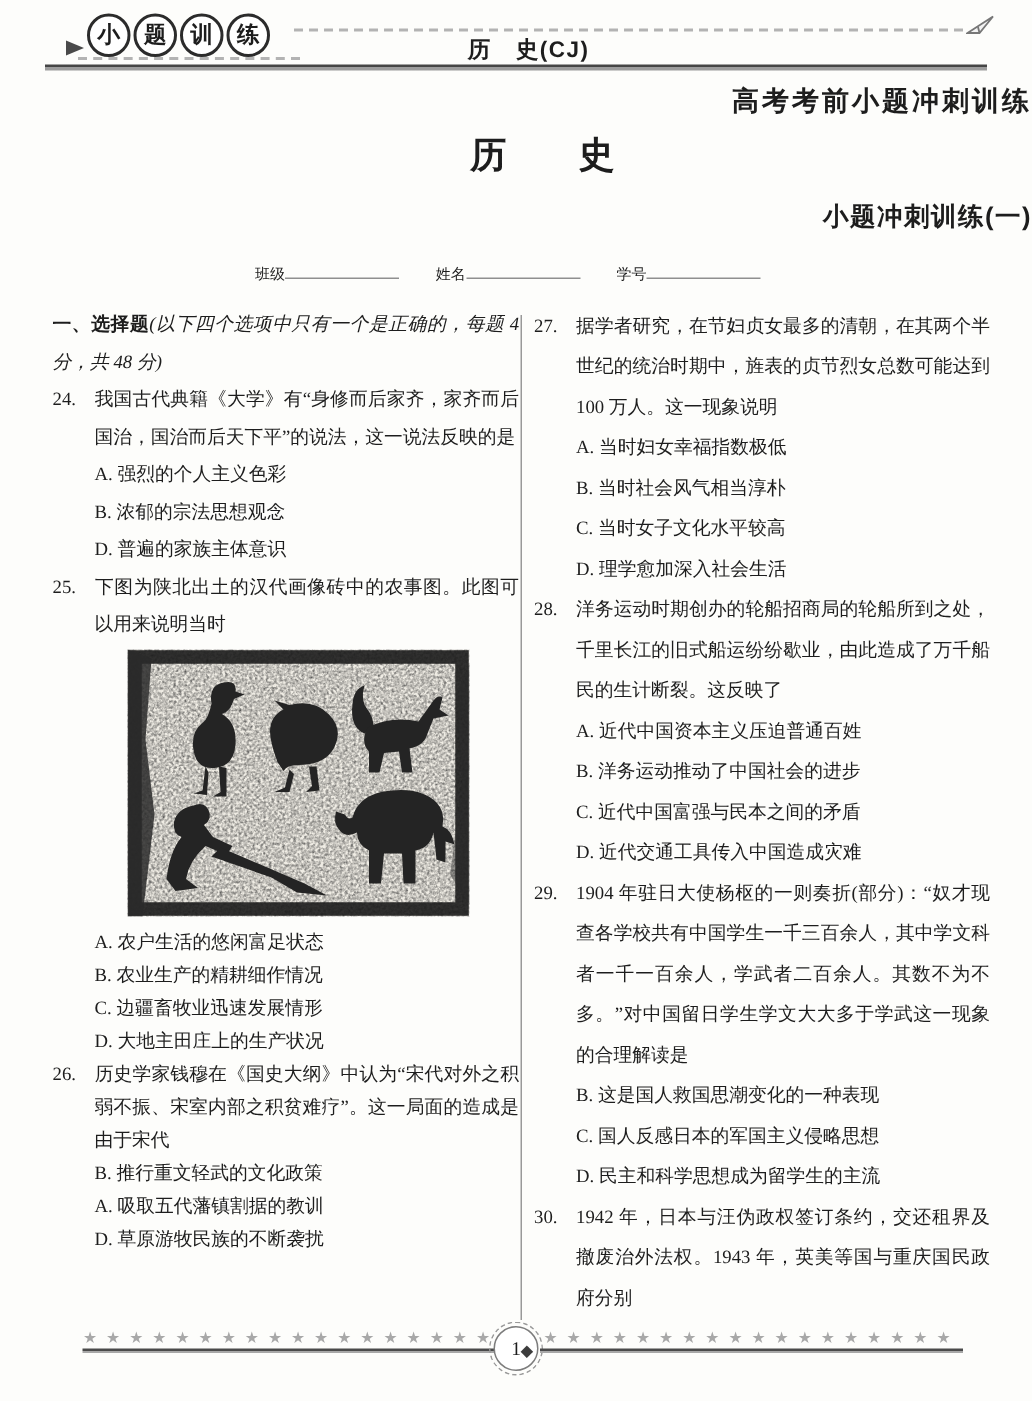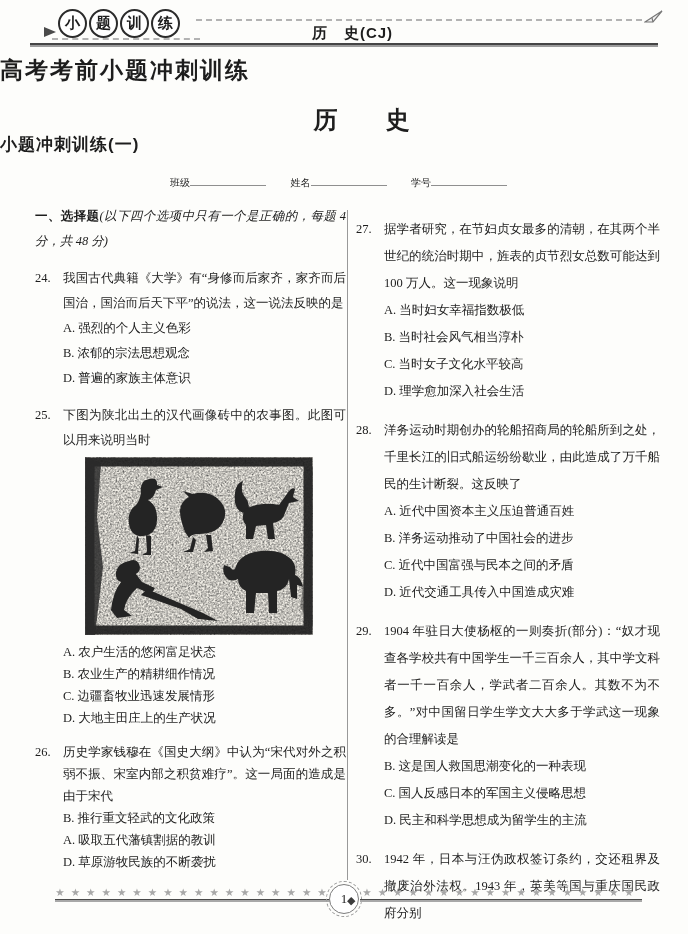--- a/index.html
+++ b/index.html
@@ -15,42 +15,42 @@
         border-left:12px solid #4a4a4a;border-top:5px solid transparent;border-bottom:5px solid transparent;}
   .dash-logo{position:absolute;left:52px;top:38px;width:148px;border-top:2px dashed #b3b3b3;}
   .dash-main{position:absolute;left:196px;top:19px;width:446px;border-top:2px dashed #b3b3b3;}
   .plane{position:absolute;left:644px;top:9px;}
   .subject{position:absolute;left:17px;right:0;top:24px;text-align:center;font-size:15px;font-weight:bold;
         font-family:"Liberation Sans","DejaVu Sans",sans-serif;letter-spacing:1px;}
   .hrule{position:absolute;left:30px;top:43px;width:628px;height:4px;
         background:linear-gradient(to bottom,#454545 45%,#9c9c9c 45%);}
 
   
-  .t1{position:absolute;left:0;right:0;top:55px;text-align:left;font-size:23px;font-weight:bold;
+  .t1{position:absolute;left:0;right:0;top:55px;text-align:right;font-size:18px;font-weight:bold;
         font-family:Liberation Sans, sans-serif;letter-spacing:2px;}
-  .t2{position:absolute;left:0;right:0;top:104px;text-align:center;font-size:24px;font-weight:bold;
+  .t2{position:absolute;left:0;right:0;top:87px;text-align:center;font-size:24px;font-weight:bold;
         font-family:Liberation Mono, monospace;margin-left:35px;}
-  .t3{position:absolute;left:0;right:0;top:133px;text-align:left;font-size:17px;font-weight:bold;
+  .t3{position:absolute;left:0;right:0;top:133px;text-align:right;font-size:17px;font-weight:bold;
         font-family:"Liberation Sans","DejaVu Sans",sans-serif;letter-spacing:1px;}
   .fields{position:absolute;left:170px;top:172px;font-size:10px;}
   .field{display:inline-block;margin-right:22px;}
   .field .fline{display:inline-block;width:76px;height:13px;border-bottom:1px solid #8f8f8f;}
 
   
   .col{position:absolute;top:204px;font-size:12.5px;text-align:justify;}
   .col-left{left:35px;width:311px;line-height:25px;}
   .col-left .post-img{line-height:22px;}
   .col-right{left:356px;width:304px;line-height:27px;}
   .divider{position:absolute;left:347px;top:210px;height:670px;width:1px;background:#999;}
 
   p{margin:0;}
   .sec .sec-bold{font-family:"Liberation Sans","DejaVu Sans",sans-serif;font-weight:bold;}
   .sec .sec-note{font-style:italic;}
   .qp{padding-left:28px;}
-  .qnum{display:inline-block;width:28px;margin-left:-28px;margin-top:12px;}
+  .qnum{display:inline-block;width:28px;margin-left:-28px;}
   .opt{padding-left:28px;text-align:left;}
 
   .relief{margin:4px 0 6px 50px;padding:0;width:228px;height:178px;}
 
   
   .fstars{position:absolute;top:886px;}
   .fstars .stars{display:block;text-align:center;font-size:10.5px;letter-spacing:6px;color:#a8a8a8;
         font-family:"DejaVu Sans","Liberation Sans",sans-serif;line-height:12px;white-space:nowrap;overflow:hidden;}
   .fstars .fline{height:3px;margin-top:1px;background:linear-gradient(to bottom,#4a4a4a 50%,#a8a8a8 50%);}
   .fstars{width:278px;}

